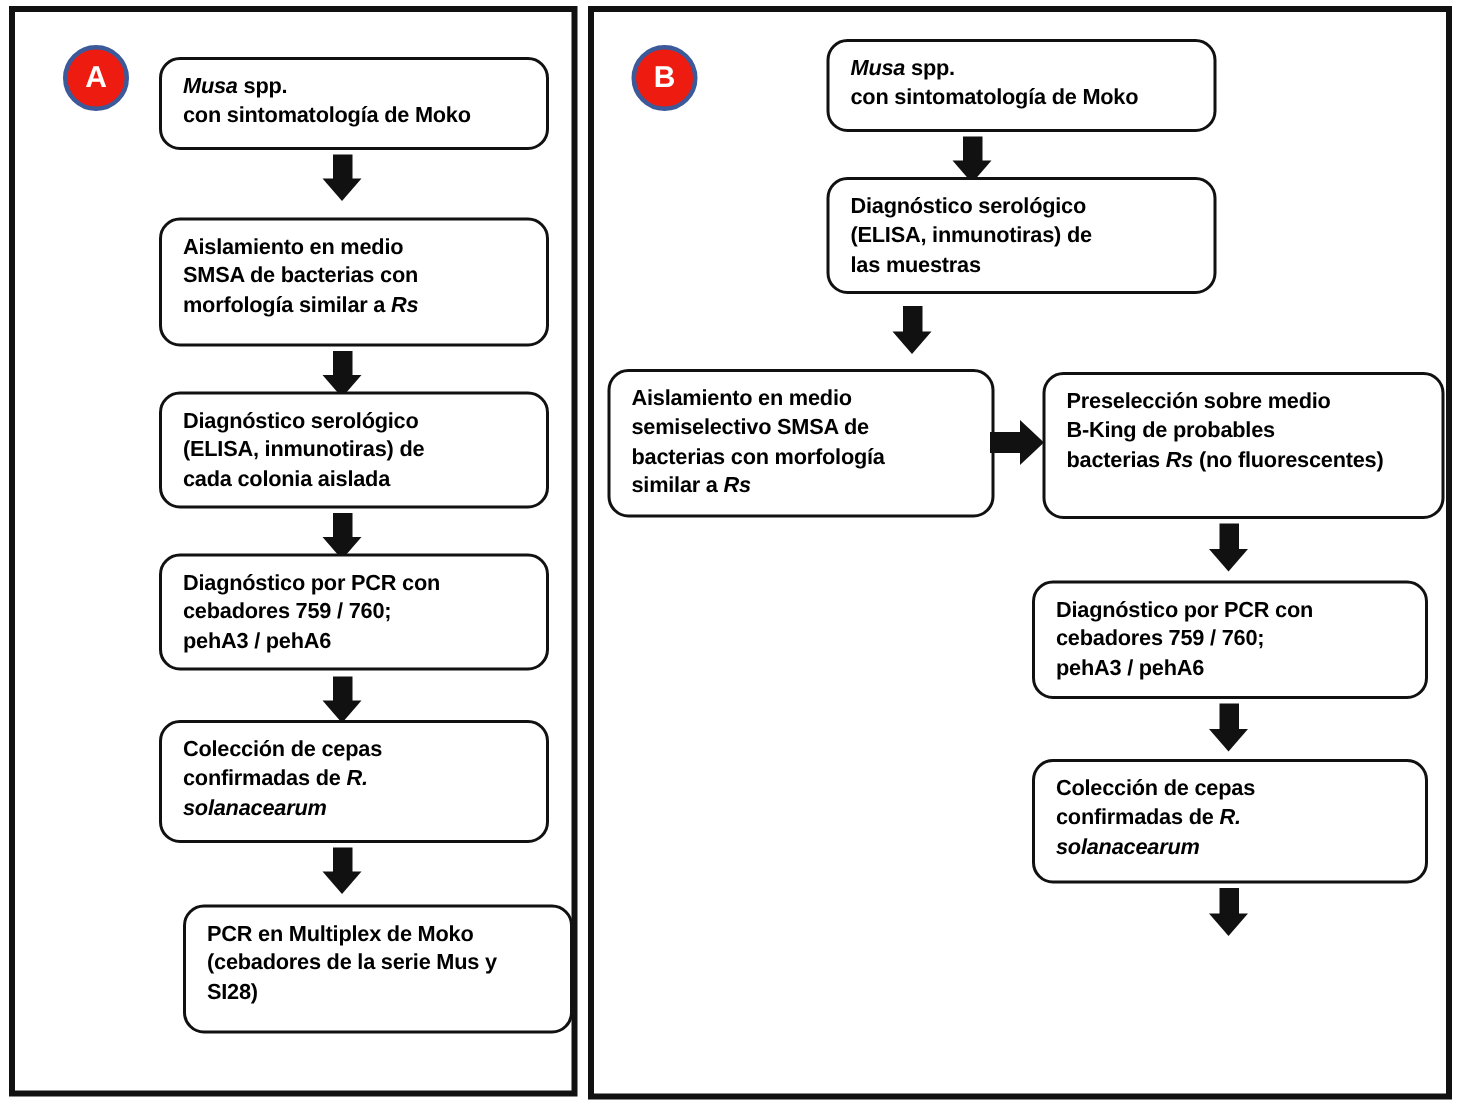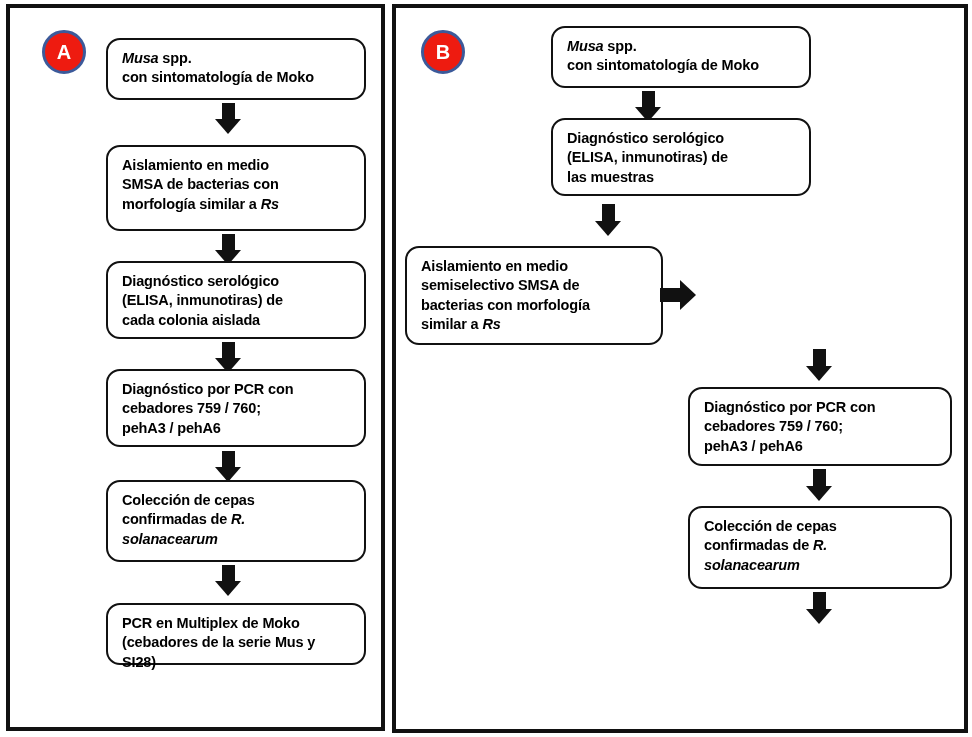--- a/index.html
+++ b/index.html
@@ -140,21 +140,21 @@
 
     <div class="node center" id="a5" style="left:96px; top:472px; width:260px; height:82px;"><span>Colección de cepas
 confirmadas de <i>R.
 solanacearum</i></span></div>
 
     <div class="arrow-down" style="left:218px; top:557px;">
       <div class="shaft" style="width:13px; height:18px; margin-left:-6.5px; top:0;"></div>
       <div class="head" style="margin-left:-13px; top:16px;"></div>
     </div>
 
-    <div class="node center" id="a6" style="left:96px; top:595px; width:260px; height:62px;"><span>PCR en Multiplex de Moko
+    <div class="node center" id="a6" style="left:112px; top:595px; width:260px; height:86px;"><span>PCR en Multiplex de Moko
 (cebadores de la serie Mus y
 SI28)</span></div>
   </div>
 
   <div class="panel" id="panel-b">
 
     <div class="badge" style="left:25px; top:22px;">B</div>
 
     <div class="node center" id="b1" style="left:155px; top:18px; width:260px; height:62px;"><span><i>Musa</i> spp.
 con sintomatología  de Moko</span></div>
@@ -176,20 +176,23 @@
     <div class="node center" id="b3" style="left:9px; top:238px; width:258px; height:99px;"><span>Aislamiento  en medio
 semiselectivo SMSA de
 bacterias con morfología
 similar a <i>Rs</i></span></div>
 
     <div class="arrow-right" style="position:absolute; left:264px; top:272px;">
       <div class="shaft-h" style="left:0; top:8px; width:22px; height:14px;"></div>
       <div class="head-h" style="left:20px; top:0;"></div>
     </div>
 
+    <div class="node center" id="b4" style="left:299px; top:240px; width:268px; height:98px;"><span>Preselección sobre medio
+B-King de probables
+bacterias <i>Rs</i> (no fluorescentes)</span></div>
 
     <div class="arrow-down" style="left:423px; top:341px;">
       <div class="shaft" style="width:13px; height:19px; margin-left:-6.5px; top:0;"></div>
       <div class="head" style="margin-left:-13px; top:17px;"></div>
     </div>
 
     <div class="node center" id="b5" style="left:292px; top:379px; width:264px; height:79px;"><span>Diagnóstico por PCR con
 cebadores 759 / 760;
 pehA3 / pehA6</span></div>
 

